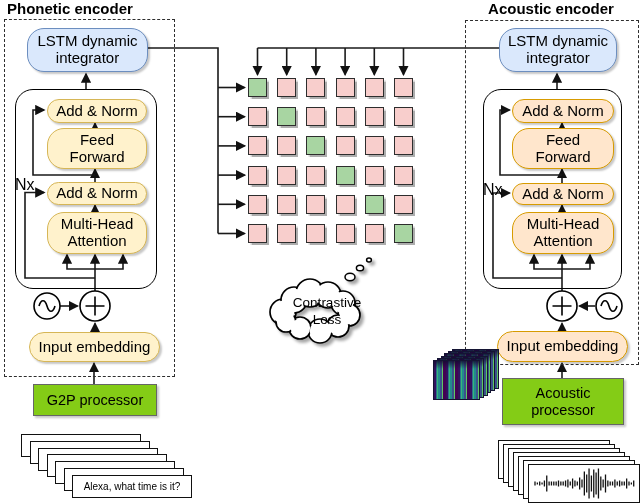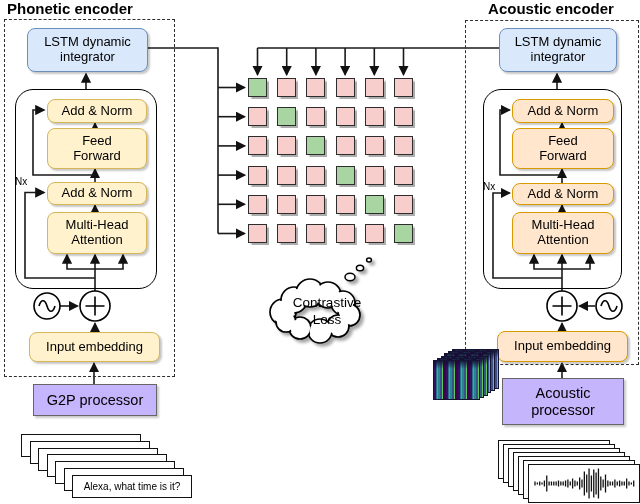--- a/index.html
+++ b/index.html
@@ -4,27 +4,27 @@
 <style>
   html,body{margin:0;padding:0;background:#fff;}
   .canvas{position:relative;width:640px;height:504px;background:#fff;overflow:hidden;
           font-family:"Liberation Sans",sans-serif;color:#000;}
   .abs{position:absolute;}
   svg.layer{position:absolute;left:0;top:0;width:640px;height:504px;pointer-events:none;}
   .enc-title{font-size:15px;font-weight:bold;white-space:nowrap;}
   .dashed{border:1.4px dashed #2e2e2e;}
   .round-container{border:1.4px solid #000;border-radius:18px;}
   .box{display:flex;align-items:center;justify-content:center;text-align:center;
-       font-size:13px;line-height:1.12;white-space:pre-line;border-radius:8px;
+       font-size:15px;line-height:1.12;white-space:pre-line;border-radius:17px;
        box-shadow:2px 2px 2px rgba(0,0,0,0.22);}
   .blue{background:#dae8fc;border:1.3px solid #6c8ebf;}
   .yellow{background:#fff2cc;border:1.3px solid #d6b656;}
   .orange{background:#ffe6cc;border:1.3px solid #d79b00;}
-  .gray{background:#c4b5fd;border:1.2px solid #666;border-radius:0;}
-  .nx{font-size:10px;}
+  .gray{background:#84cc16;border:1.2px solid #666;border-radius:0;}
+  .nx{font-size:16px;}
   .cell{position:absolute;width:19px;height:19px;border:1.4px solid #2d2d2d;
         box-sizing:border-box;box-shadow:1.5px 1.5px 1px rgba(0,0,0,0.32);}
   .cloud-text{font-size:13.5px;line-height:1.25;text-align:center;white-space:pre-line;}
   .tcard{position:absolute;width:118px;height:21px;background:#fff;border:1.2px solid #111;
          display:flex;align-items:center;justify-content:center;font-size:10px;white-space:nowrap;
          overflow:hidden;}
   .wcard{position:absolute;width:110px;height:37px;background:#fff;border:1.3px solid #111;}
   .spec{position:absolute;width:45px;height:38px;border:1px solid #141433;
         background:
          repeating-linear-gradient(90deg,

